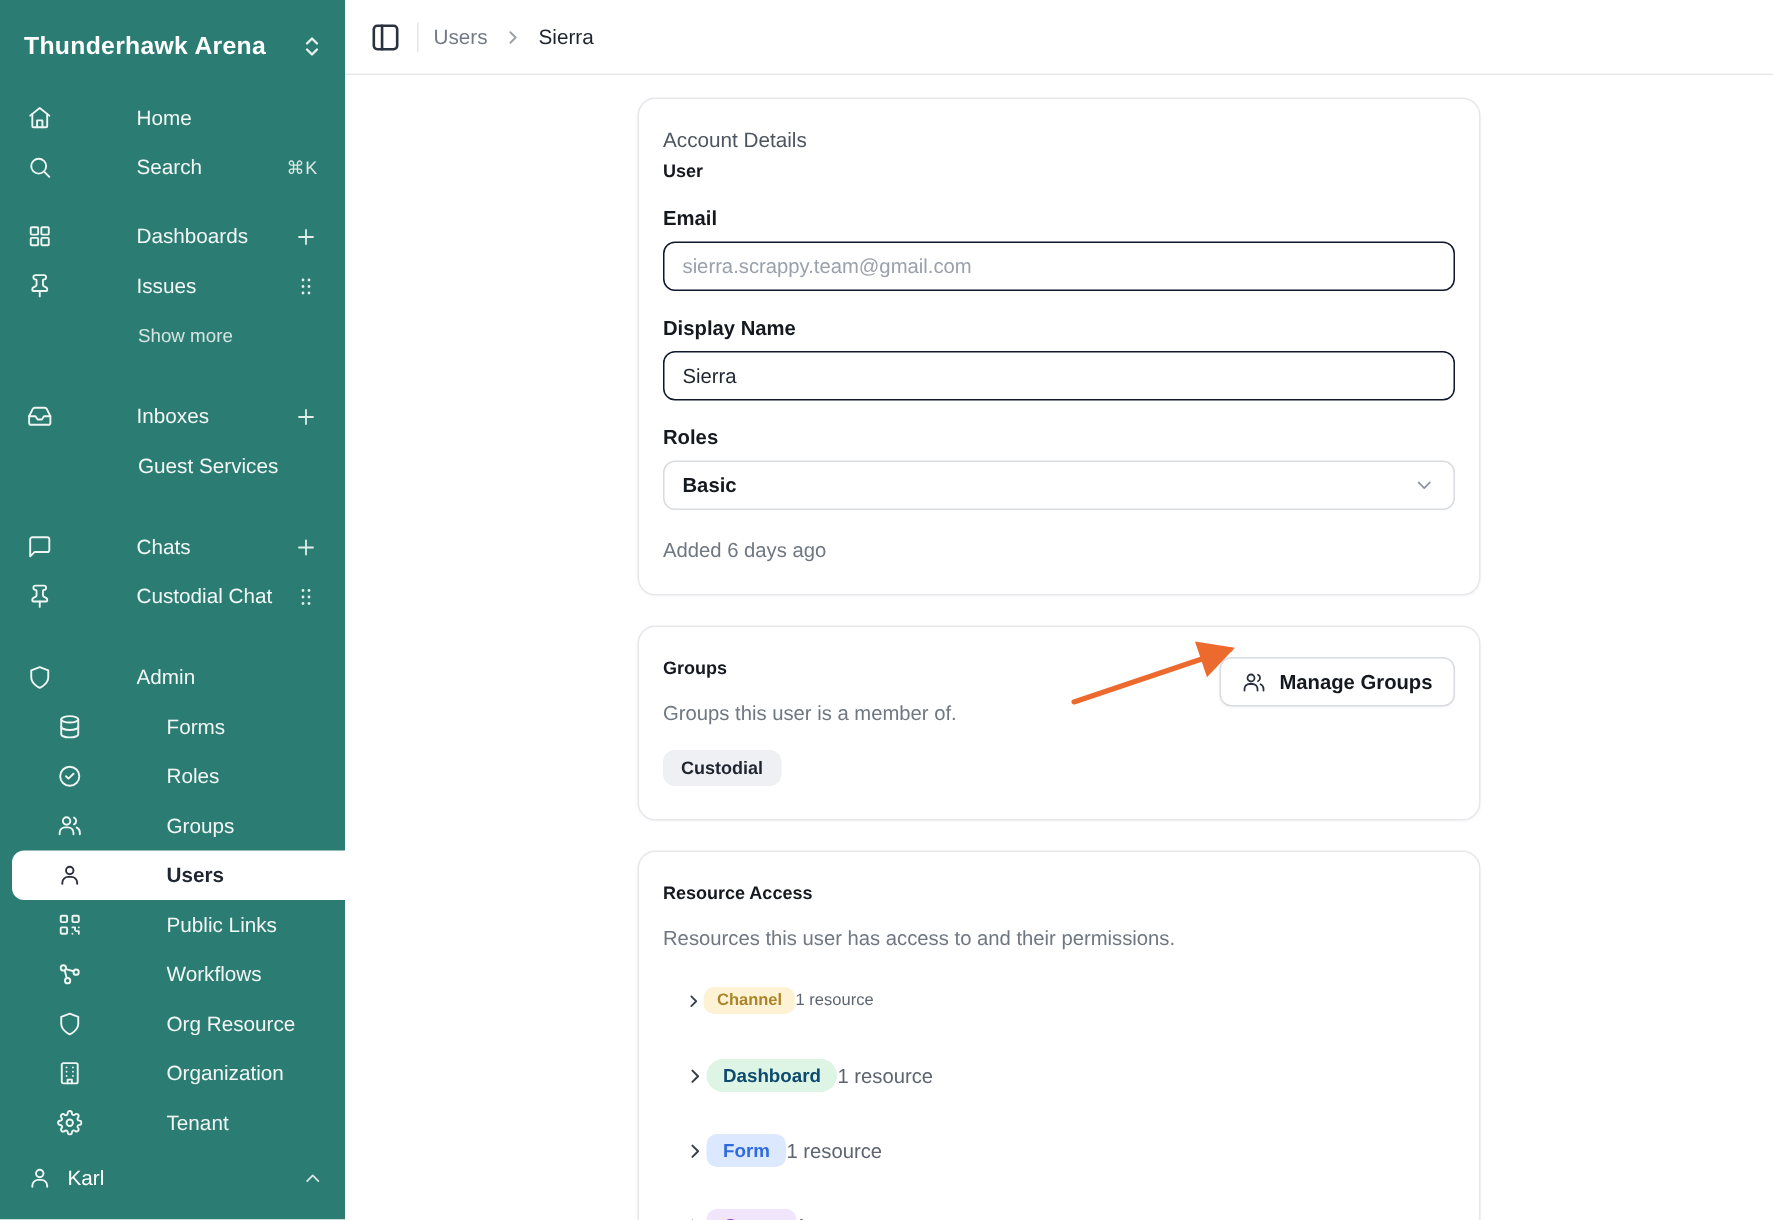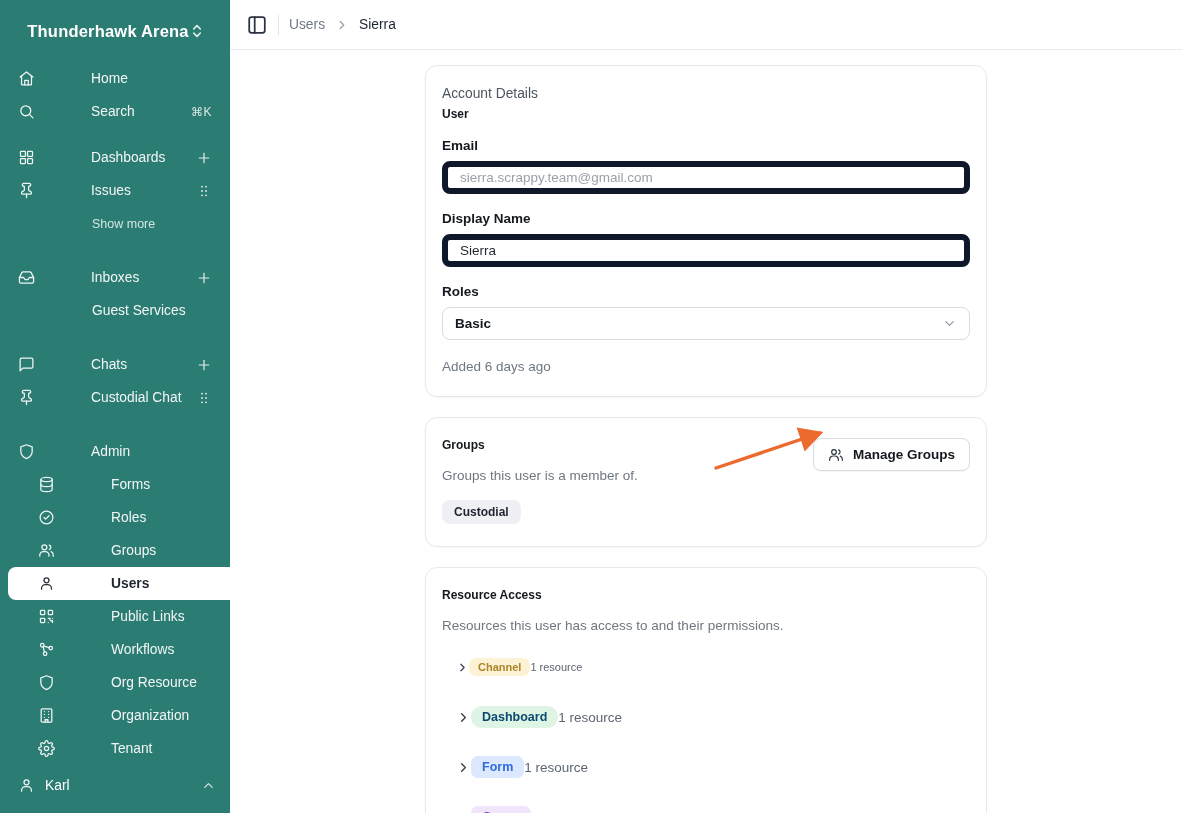--- a/index.html
+++ b/index.html
@@ -11,21 +11,21 @@
   }
 
   
   .sidebar {
     width:230px; min-width:230px; height:813px;
     background:var(--sidebar-bg,#2b7c72);
     display:flex; flex-direction:column;
     color:#f2f7f6;
   }
   .sb-title-row {
-    display:flex; align-items:center; justify-content:center;
+    display:flex; align-items:center; justify-content:space-between;
     padding:18px 14px 10px 16px; height:54px; flex-shrink:0;
   }
   .sb-title { font-size:16.5px; font-weight:700; color:#ffffff; letter-spacing:.2px; }
   .sb-title-caret { width:16px; height:16px; color:#e8f0ee; cursor:pointer; }
   .sb-nav { display:flex; flex-direction:column; padding-top:8px; flex:1 1 auto; overflow:hidden; }
   .sb-group { display:flex; flex-direction:column; margin-top:13px; flex-shrink:0; }
   .sb-group:first-child { margin-top:0; }
   .sb-group.gap-lg { margin-top:21px; }
   .sb-item {
     height:33px; display:flex; align-items:center; gap:10px;
@@ -77,21 +77,21 @@
     width:562px; margin:0 auto 20px auto;
     background:#ffffff; border:1px solid #e5e7eb; border-radius:12px;
     padding:20px 16px 22px 16px;
     box-shadow:0 1px 2px rgba(16,24,40,.03);
   }
   .section-label { font-size:13.8px; color:#4c5560; margin-bottom:6px; }
   .card-title { font-size:12px; font-weight:700; color:#14181f; }
   .field { margin-top:17px; }
   .field-label { font-size:13.5px; font-weight:600; color:#14181f; margin-bottom:8px; }
   .text-input {
-    width:100%; height:33px; border:6px solid #0f172a; border-radius:8px;
+    width:100%; height:33px; border:1px solid #0f172a; border-radius:8px;
     padding:0 12px; font-size:13.5px; font-family:inherit; color:#1f2530;
     background:#fff; outline:none;
   }
   .text-input::placeholder { color:#9aa1ab; }
   .select-box {
     width:100%; height:33px; border:1px solid #d8dbdf; border-radius:8px;
     padding:0 12px; display:flex; align-items:center; justify-content:space-between;
     cursor:pointer; background:#fff;
   }
   .select-value { font-size:13.5px; font-weight:600; color:#14181f; }

